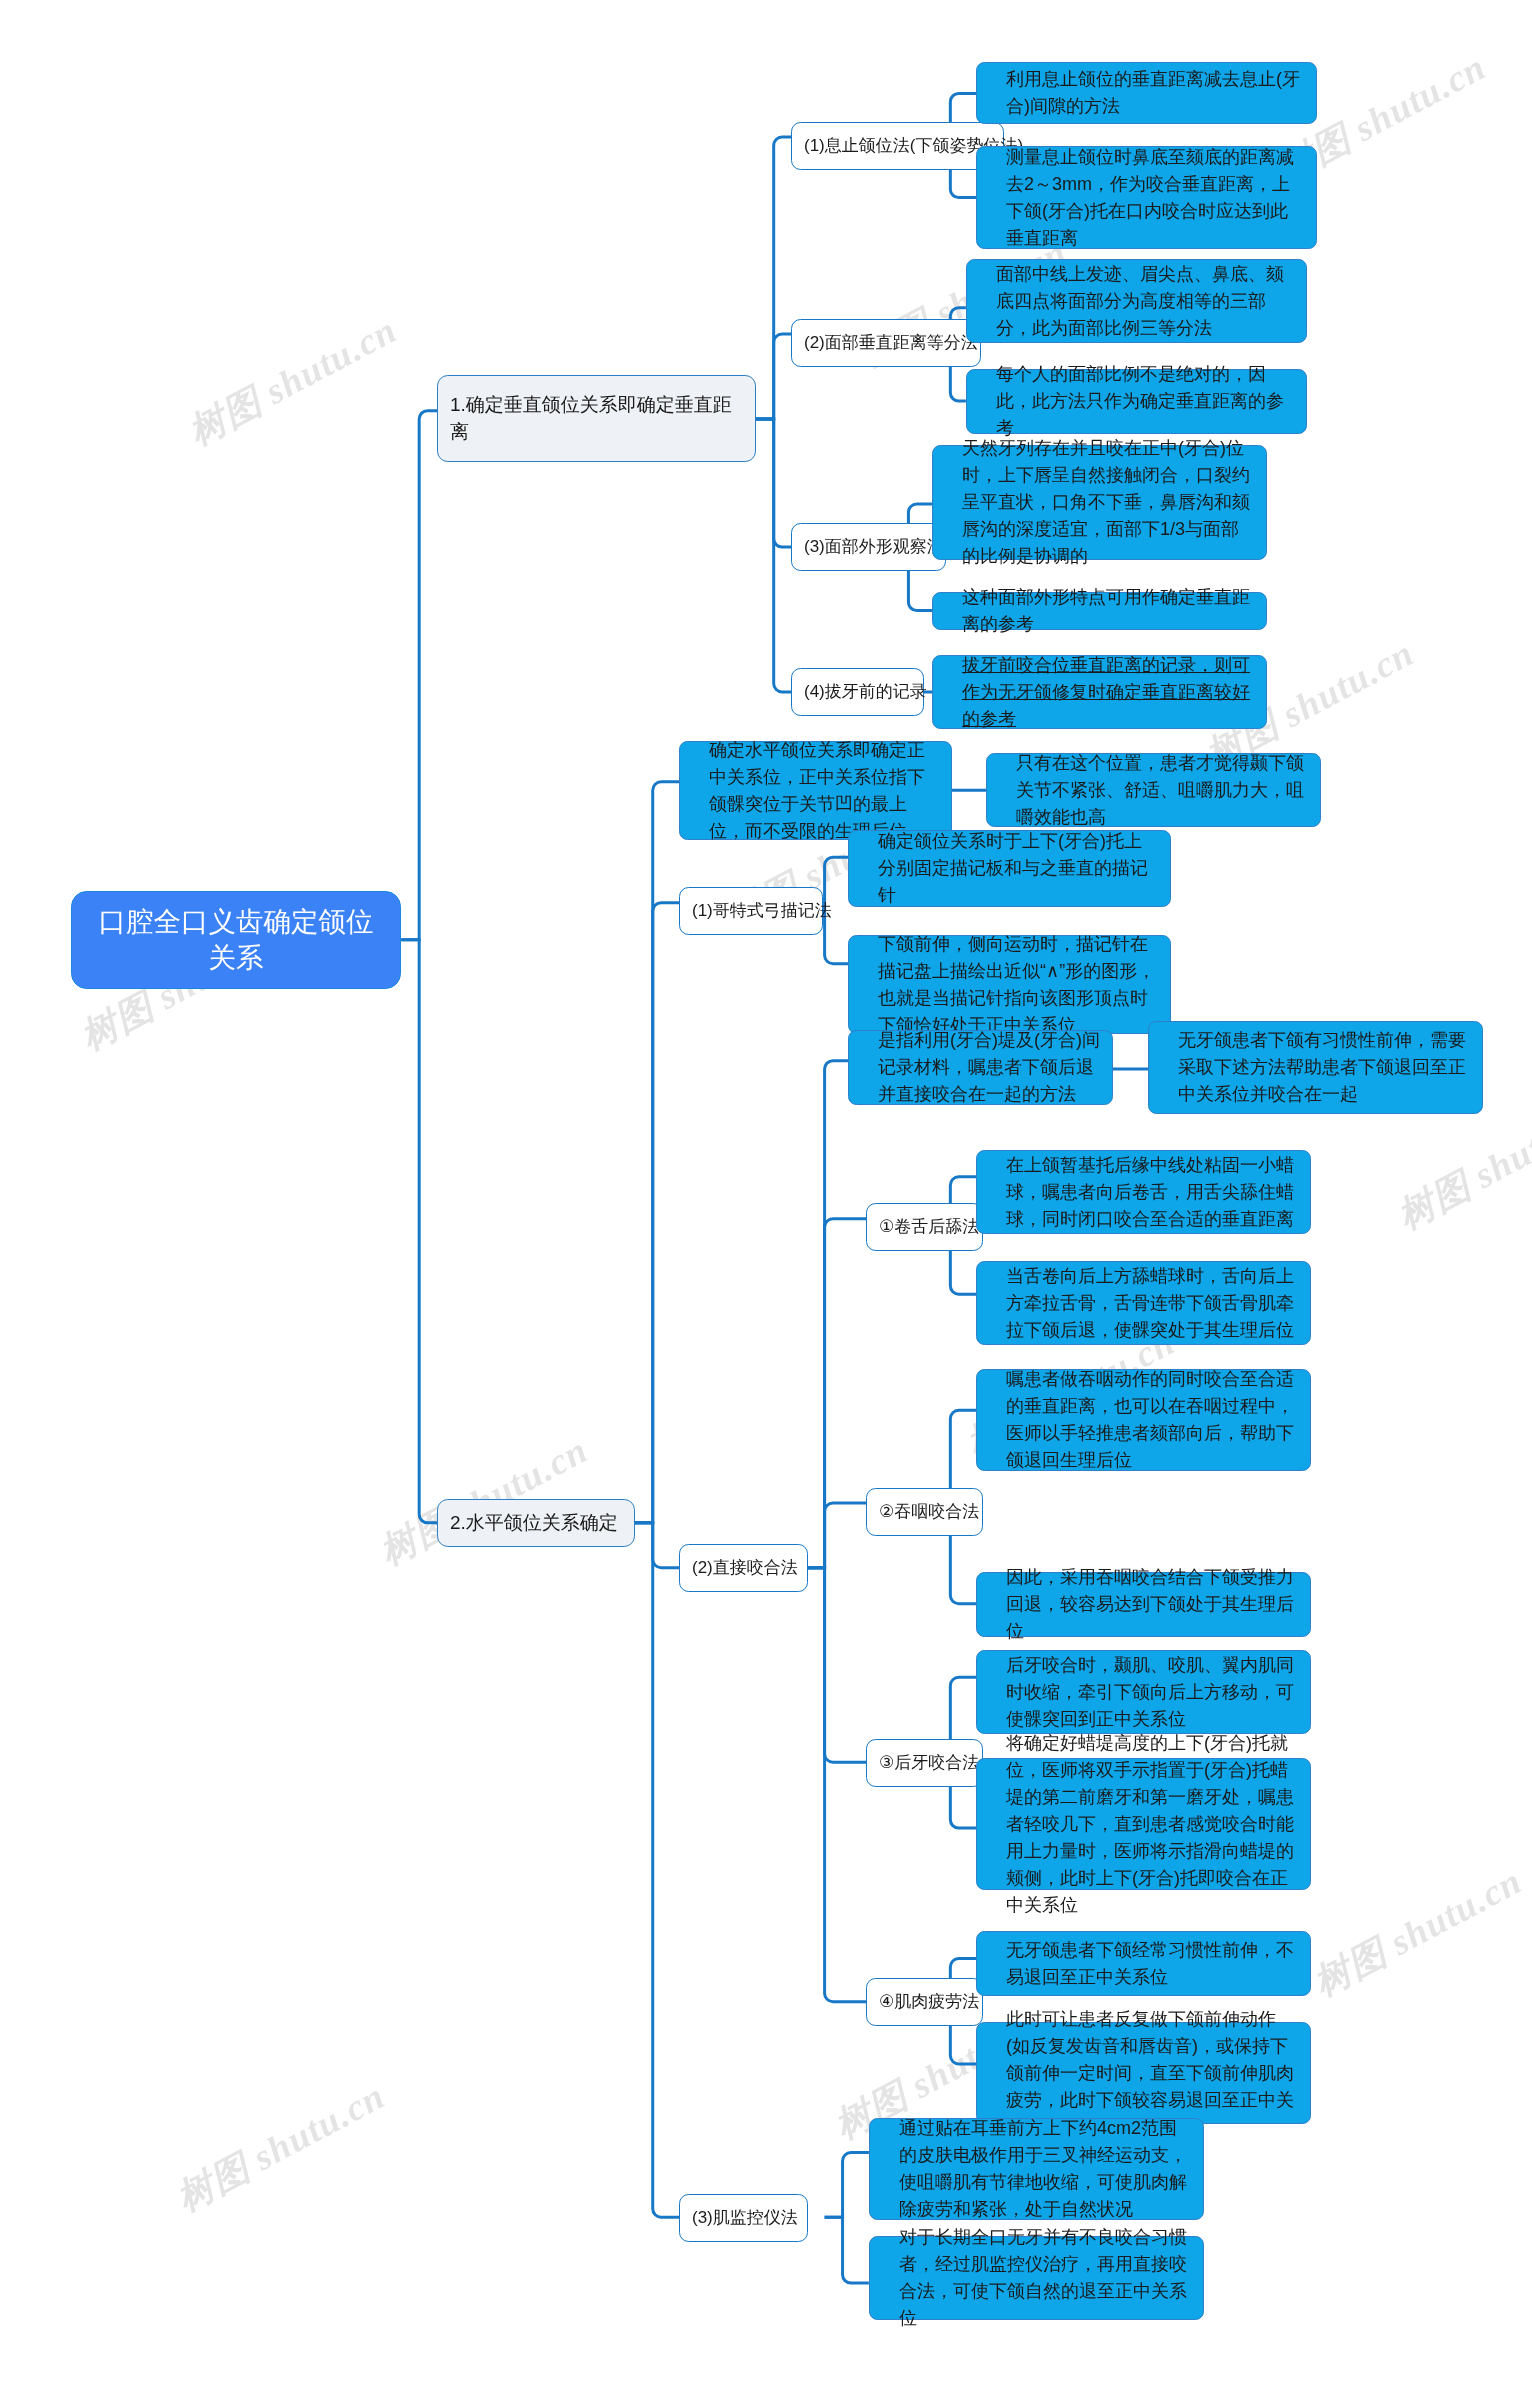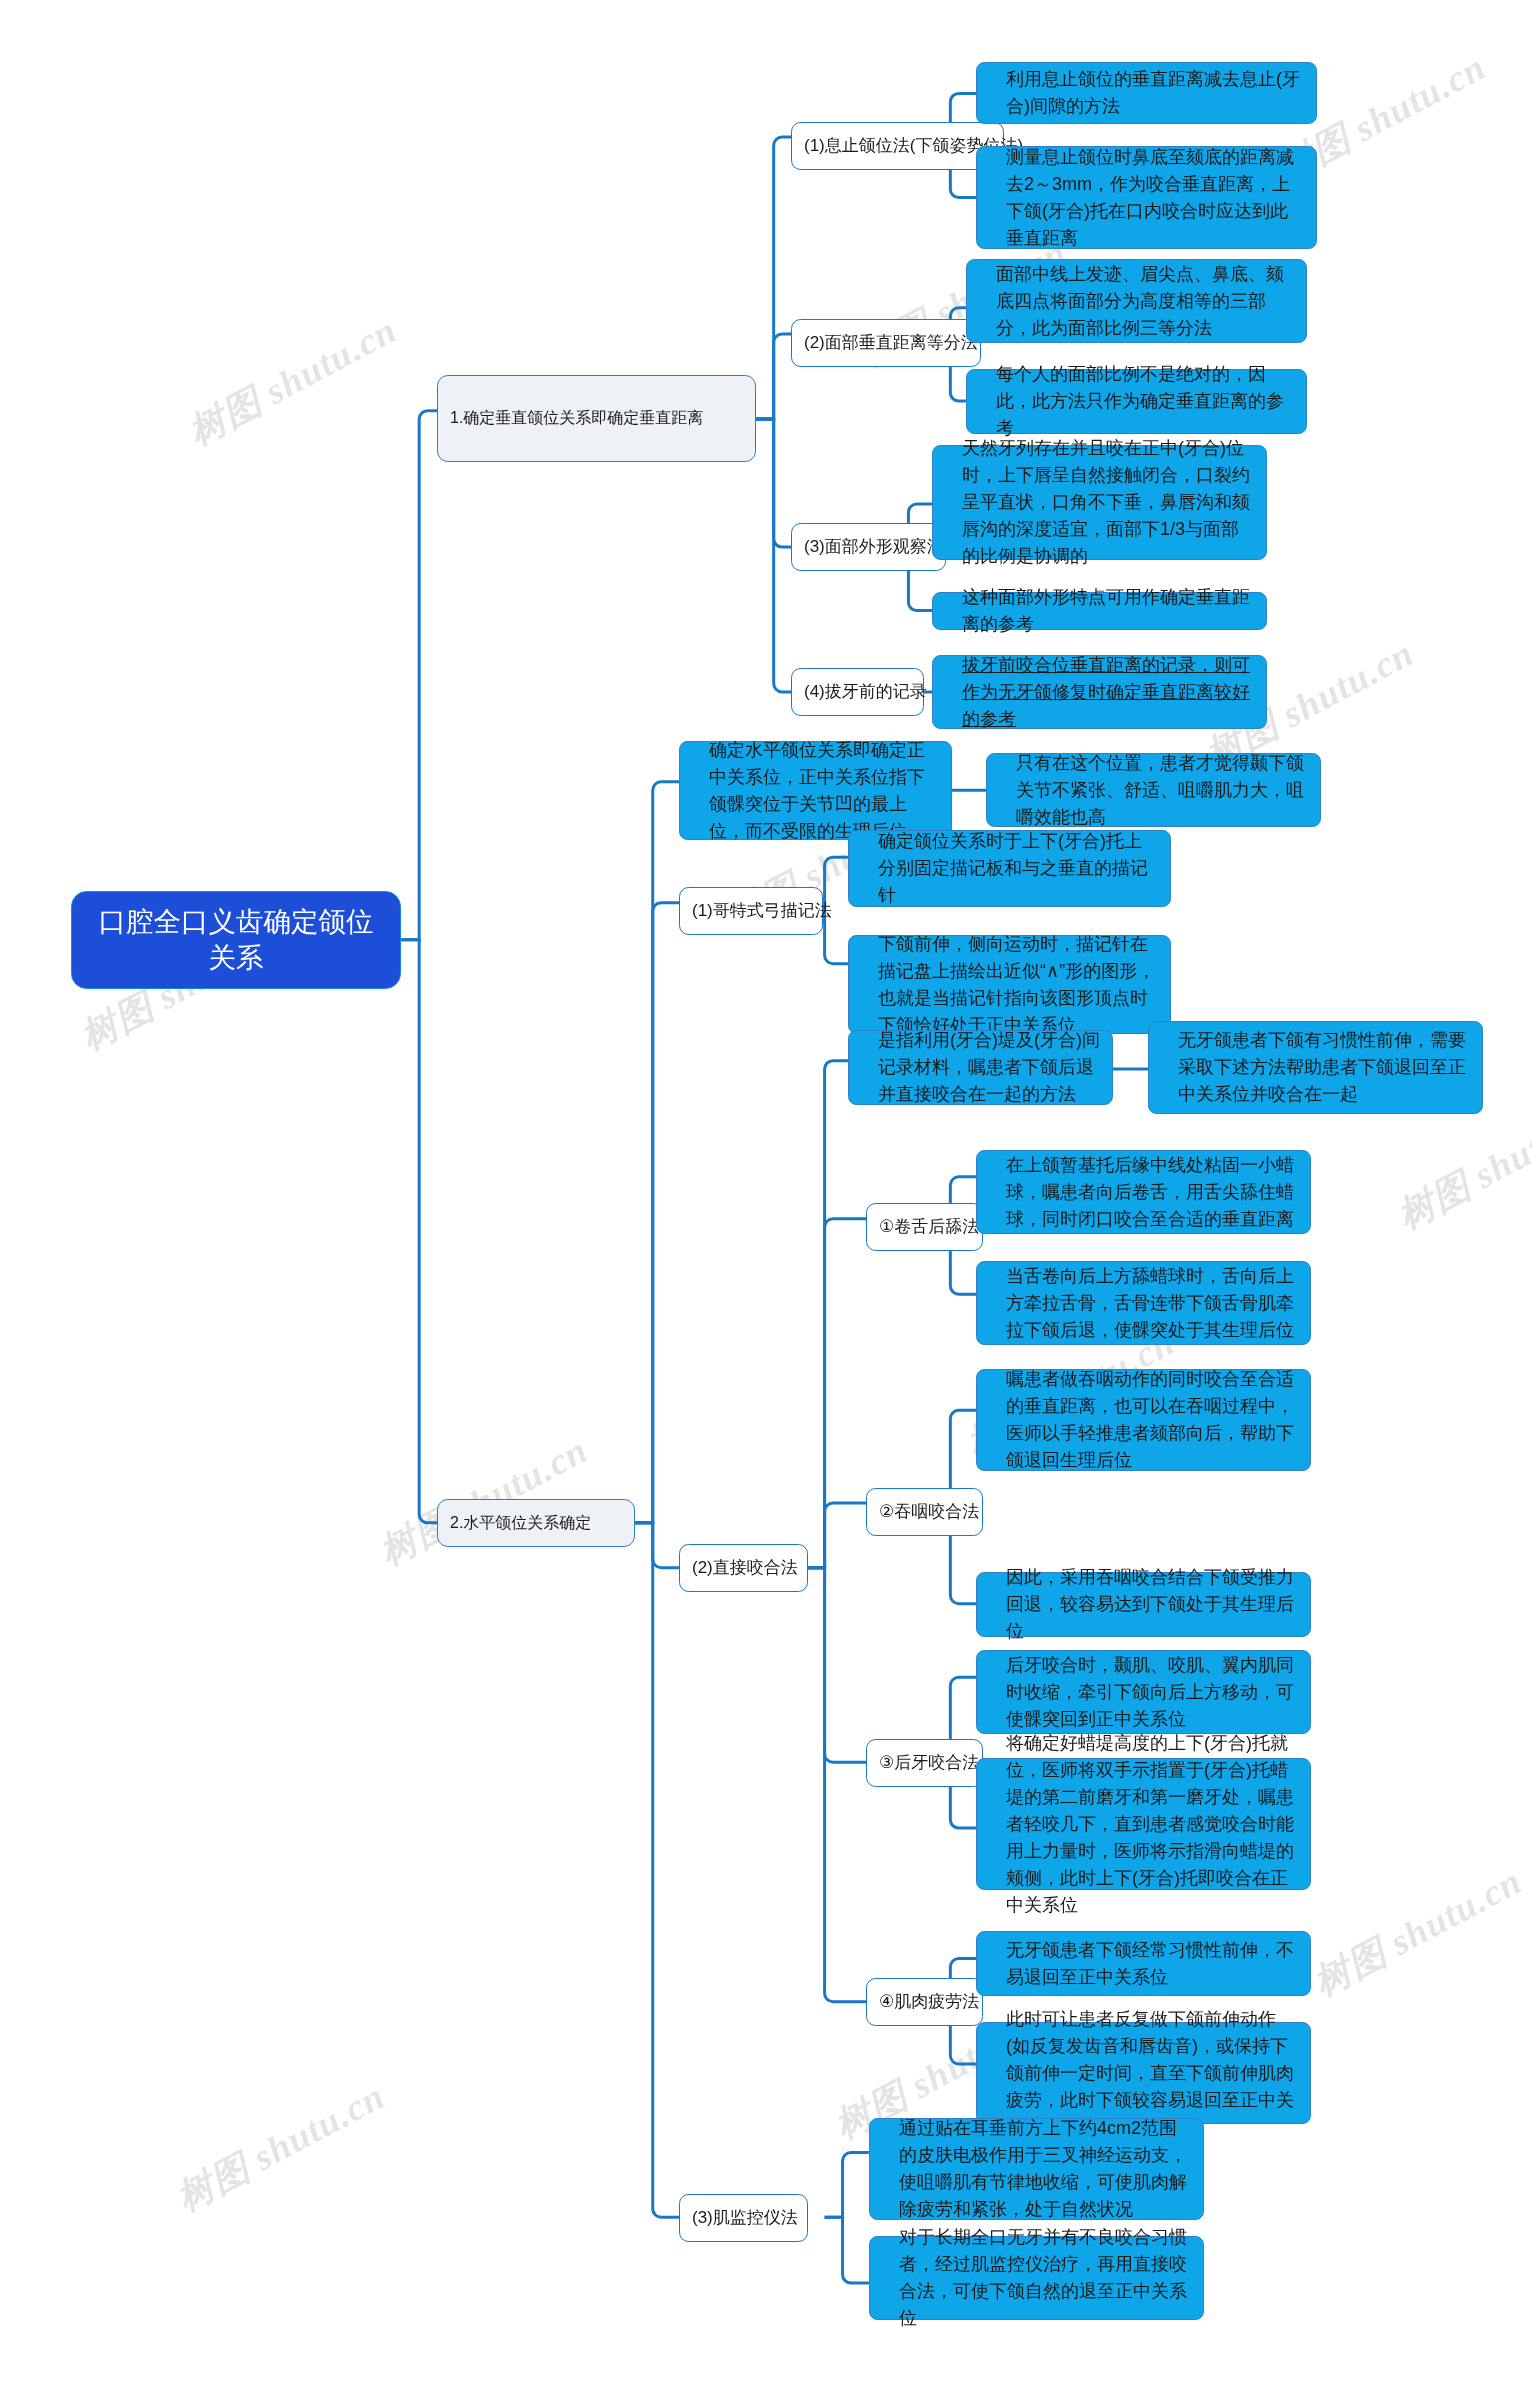--- a/index.html
+++ b/index.html
@@ -49,36 +49,36 @@
     border-radius: 10.8px;
     background: #ffffff;
     color: #1a1a1a;
     padding: 8.4px 12px;
     line-height: 1.45;
     word-break: break-all;
     overflow-wrap: anywhere;
   }
 
   .node.root {
-    background: #1d4ed8;
+    background: #3b82f6;
     border-color: #1787e0;
     color: #ffffff;
     border-radius: 15.6px;
     font-size: 27.5px;
     font-weight: 500;
     justify-content: center;
     text-align: center;
     line-height: 1.3;
     padding: 10.8px 13px;
   }
 
   .node.lvl1 {
     background: #eef1f5;
     border-color: #2a7fc4;
-    font-size: 16px;
+    font-size: 19px;
     line-height: 1.38;
   }
 
   .node.lvl2 {
     background: #ffffff;
     border-color: #1878c8;
     font-size: 17px;
     white-space: nowrap;
     border-radius: 9.6px;
   }

